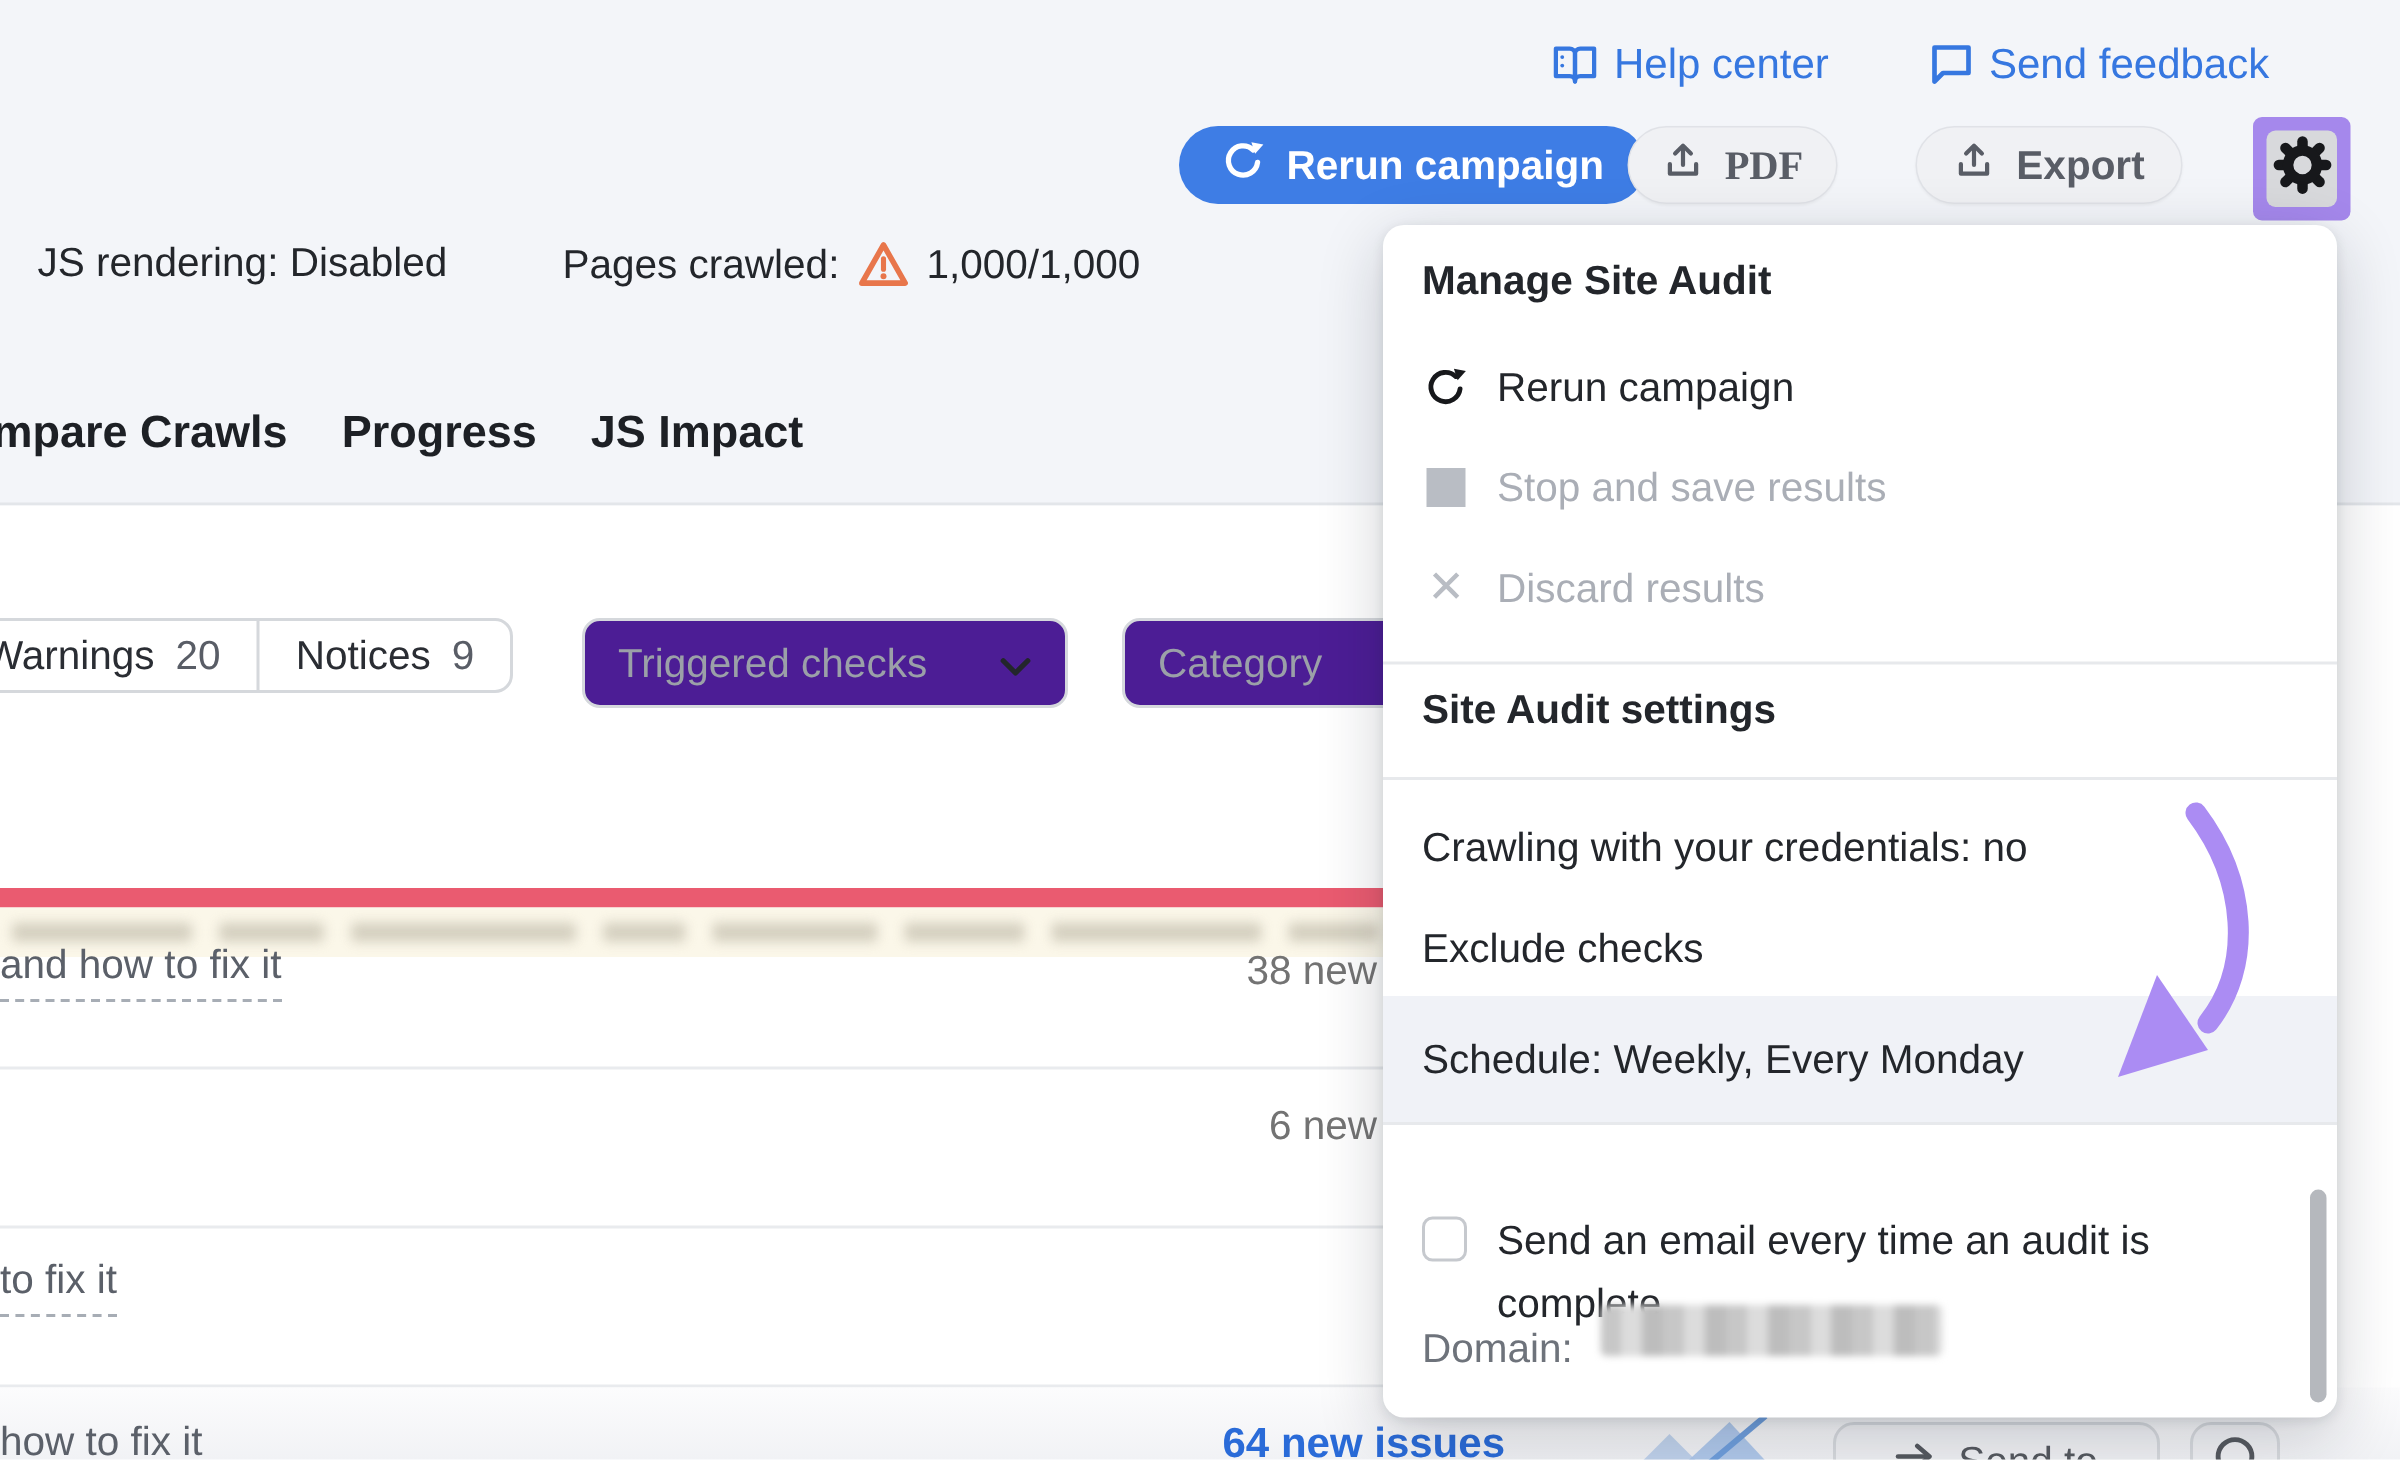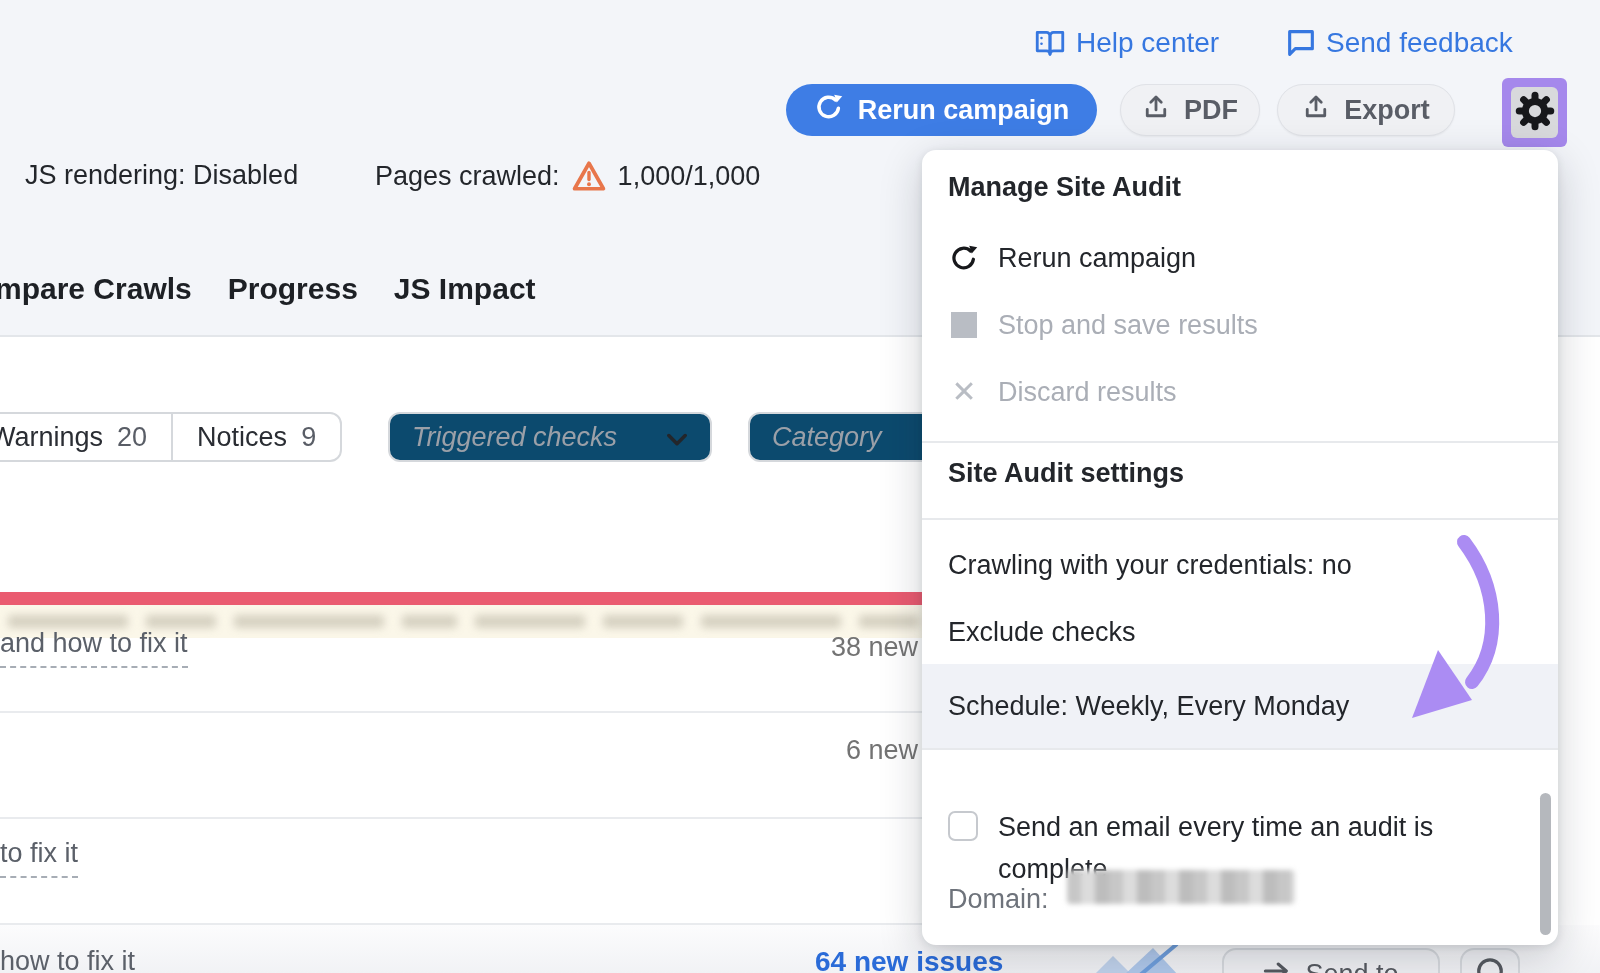--- a/index.html
+++ b/index.html
@@ -38,22 +38,22 @@
   .hdr-divider { left:0; top:335px; width:1600px; height:2px; background:#e3e6ea; }
 
   
   .seg-group { display:flex; border:2px solid #d5d8dc; border-radius:12px;
     background:#fff; height:50px; overflow:hidden; }
   .seg { display:flex; align-items:center; gap:14px; padding:0 24px;
     font-size:27px; color:#2a2d33; cursor:pointer; }
   .seg + .seg { border-left:2px solid #d5d8dc; }
   .seg .count { color:#595d66; }
   .chip { display:flex; align-items:center; justify-content:space-between;
-    border:2px solid #d5d8dc; border-radius:12px; background:#0c4a6e; height:50px;
-    padding:0 22px; font-size:27px; color:#9ba0a8; cursor:pointer; gap:20px;font-style:italic; }
+    border:2px solid #d5d8dc; border-radius:12px; background:#4c1d95; height:60px;
+    padding:0 22px; font-size:27px; color:#9ba0a8; cursor:pointer; gap:20px; }
 
   
   .red-bar { left:0; top:592px; width:940px; height:13px; background:#ea5b70; }
   .cream-band { left:0; top:605px; width:940px; height:33px; background:#fbf7e9;
     display:flex; align-items:center; gap:18px; padding:0 8px; overflow:hidden; }
   .blur-blob { height:13px; background:#cfcaba; filter:blur(4px); border-radius:3px; flex:none; opacity:.85; }
 
   
   .issue-title { font-size:27px; color:#5b6069; white-space:nowrap;
     border-bottom:2px dashed #a7adb5; padding-bottom:7px; cursor:pointer; }
@@ -124,21 +124,21 @@
 <div class="abs btn btn-primary" style="left:786px; top:84px; width:311px;">
   <span>
     <svg width="30" height="30" viewBox="0 0 24 24">
       <path d="M19.5 13 a7.8 7.8 0 1 1 -2.3 -6.6" fill="none" stroke="#fff" stroke-width="2.8" stroke-linecap="round"></path>
       <polygon points="16.2,2.2 22.6,3.4 18.2,8.4" fill="#fff"></polygon>
     </svg>
   </span>
   <span>Rerun campaign</span>
 </div>
 
-<div class="abs btn btn-secondary" style="left:1120px; top:84px; width:140px;">
+<div class="abs btn btn-secondary" style="left:1085px; top:84px; width:140px;font-family:Liberation Serif, serif;">
   <span>
     <svg width="28" height="28" viewBox="0 0 24 24" fill="none" stroke="#595d66" stroke-width="2.4" stroke-linecap="round" stroke-linejoin="round">
       <path d="M12 14.5 V4"></path>
         <path d="M7.5 8 L12 3.5 L16.5 8"></path>
         <path d="M4.5 14 v5.5 h15 V14"></path>
     </svg>
   </span>
   <span>PDF</span>
 </div>
 

